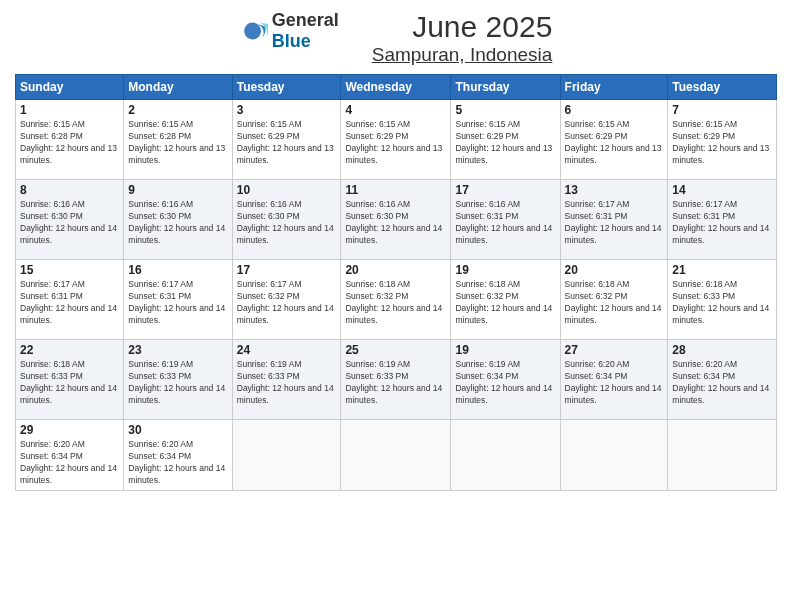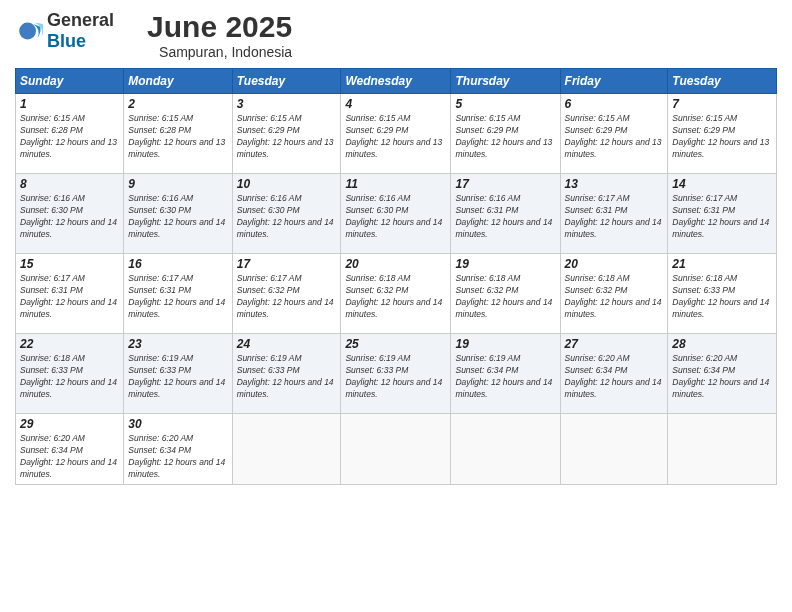--- a/index.html
+++ b/index.html
@@ -12,21 +12,21 @@
     }
     .page {
       width: 792px;
       height: 612px;
       padding: 10px 15px;
       position: relative;
     }
     
     .header {
       display: flex;
-      justify-content: flex-start;
+      justify-content: center;
       align-items: flex-start;
       margin-bottom: 8px;
       gap: 33px;
     }
     .logo {
       display: flex;
       align-items: center;
       gap: 4px;
     }
     .logo-text-general {
@@ -41,33 +41,33 @@
     }
     .logo-icon {
       width: 28px;
       height: 28px;
     }
     .title-block {
       text-align: right;
     }
     .month-title {
       font-size: 30px;
-      font-weight: bold;
+      font-weight: normal;
       color: #333;
     }
     .location {
-      font-size: 14px;
+      font-size: 19px;
       color: #333;
+      text-decoration: underline;
     }
     
     .calendar {
       width: 100%;
       border-collapse: collapse;
       font-size: 9.5px;
-      font-style: italic;
     }
     .calendar thead th {
       background: #2a6ebb;
       color: #fff;
       padding: 5px 4px;
       text-align: left;
       font-size: 12px;
       font-weight: bold;
       border: 1px solid #1a5aa0;
     }

